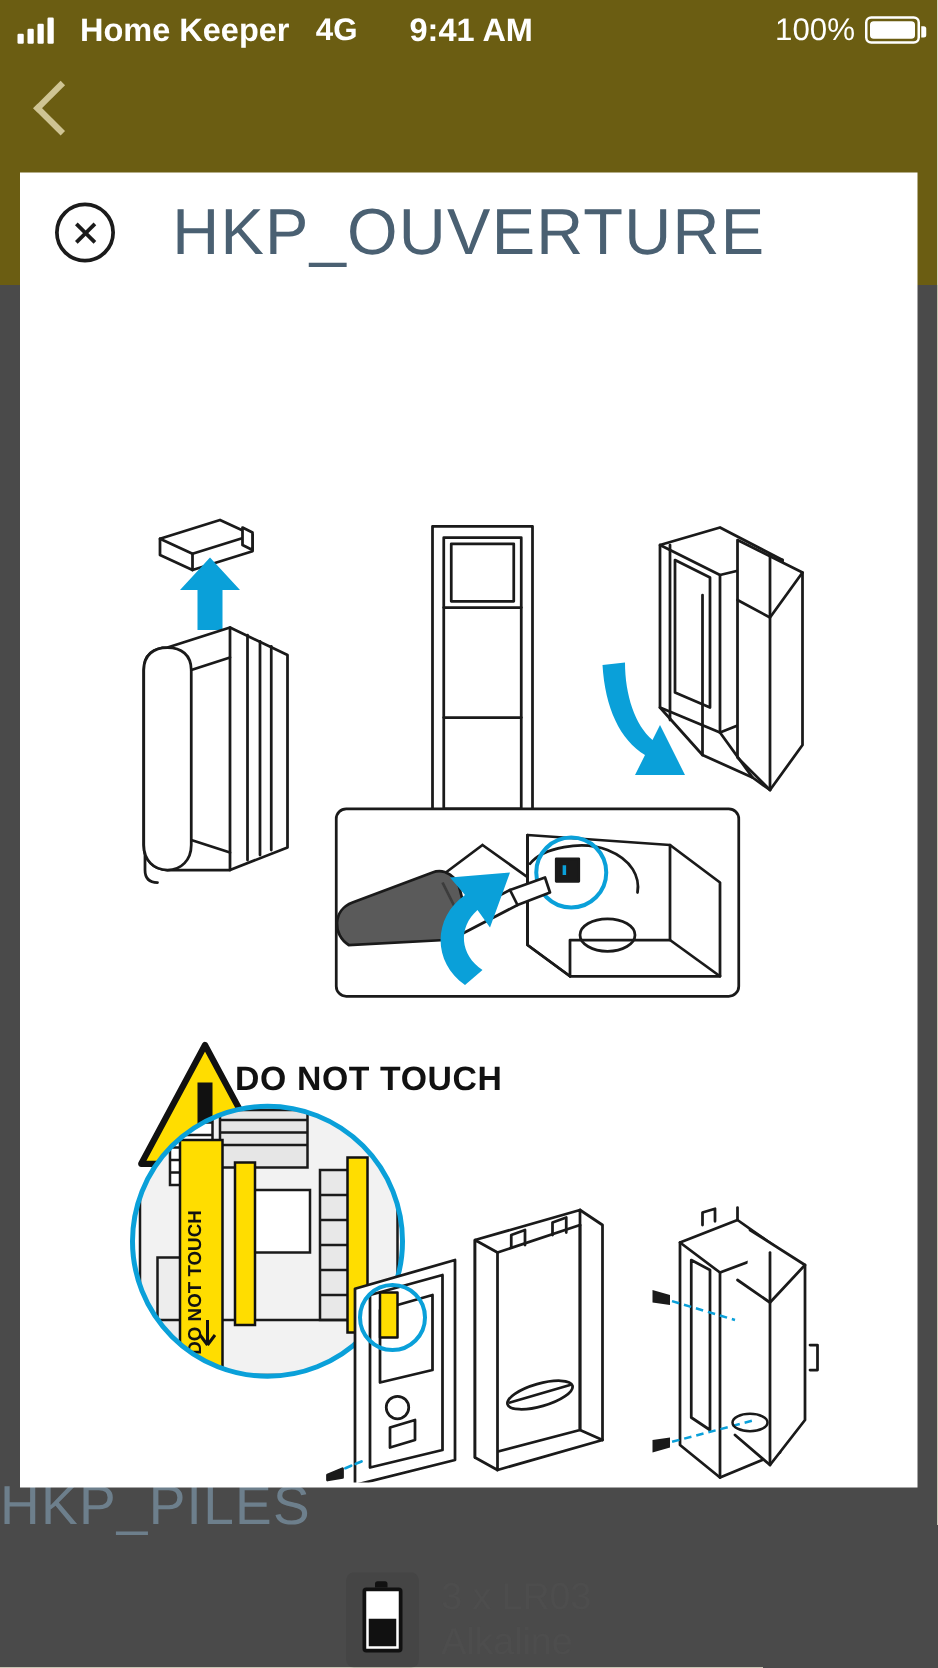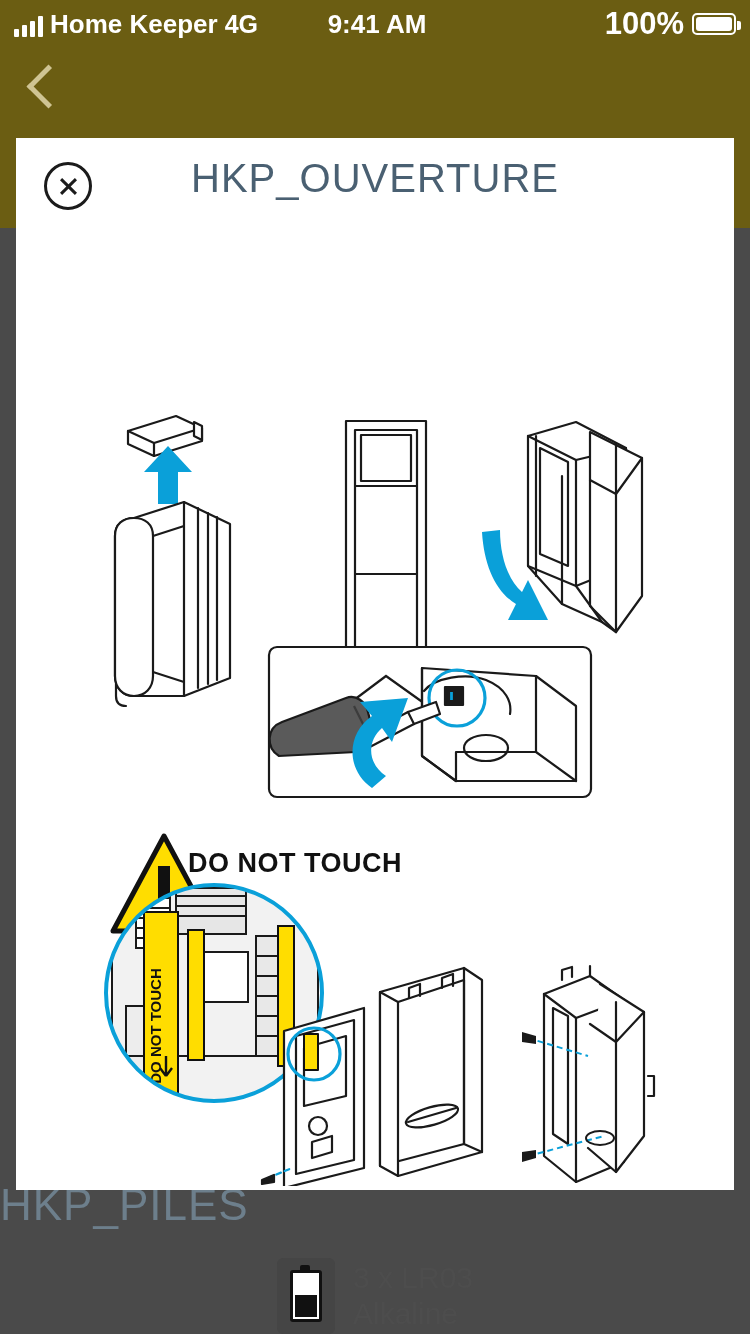--- a/index.html
+++ b/index.html
@@ -27,23 +27,23 @@
     height: 48px;
     display: flex;
     align-items: center;
     color: #ffffff;
     font-size: 25px;
     font-weight: bold;
     z-index: 40;
   }
   .sb-left {
     display: flex;
-    align-items: flex-end;
+    align-items: center;
     margin-left: 14px;
-    gap: 7px;
+    gap: 21px;
   }
   .signal-bars {
     display: flex;
     align-items: flex-end;
     gap: 3px;
     height: 22px;
   }
   .signal-bars i {
     display: block;
     width: 5px;
@@ -63,21 +63,21 @@
     font-size: 26px;
     font-weight: bold;
   }
   .sb-right {
     position: absolute;
     right: 14px;
     display: flex;
     align-items: center;
     gap: 8px;
   }
-  .sb-batterytext { font-size: 31px; font-weight: bold; }
+  .sb-batterytext { font-size: 25px; font-weight: normal; }
   .battery {
     position: relative;
     width: 44px;
     height: 22px;
     border: 2px solid #ffffff;
     border-radius: 5px;
     box-sizing: border-box;
   }
   .battery::after {
     content: "";
@@ -223,21 +223,21 @@
     background: #1b1b1b;
   }
   .close-btn::before { transform: rotate(45deg); }
   .close-btn::after { transform: rotate(-45deg); }
   .modal-title {
     position: absolute;
     top: 18px;
     left: 0;
     width: 718px;
     text-align: center;
-    font-size: 40px;
+    font-size: 52px;
     color: #4a6072;
     letter-spacing: 1px;
   }
   .modal-body {
     position: relative;
     width: 718px;
     height: 950px;
   }
   .diagram {
     position: absolute;

